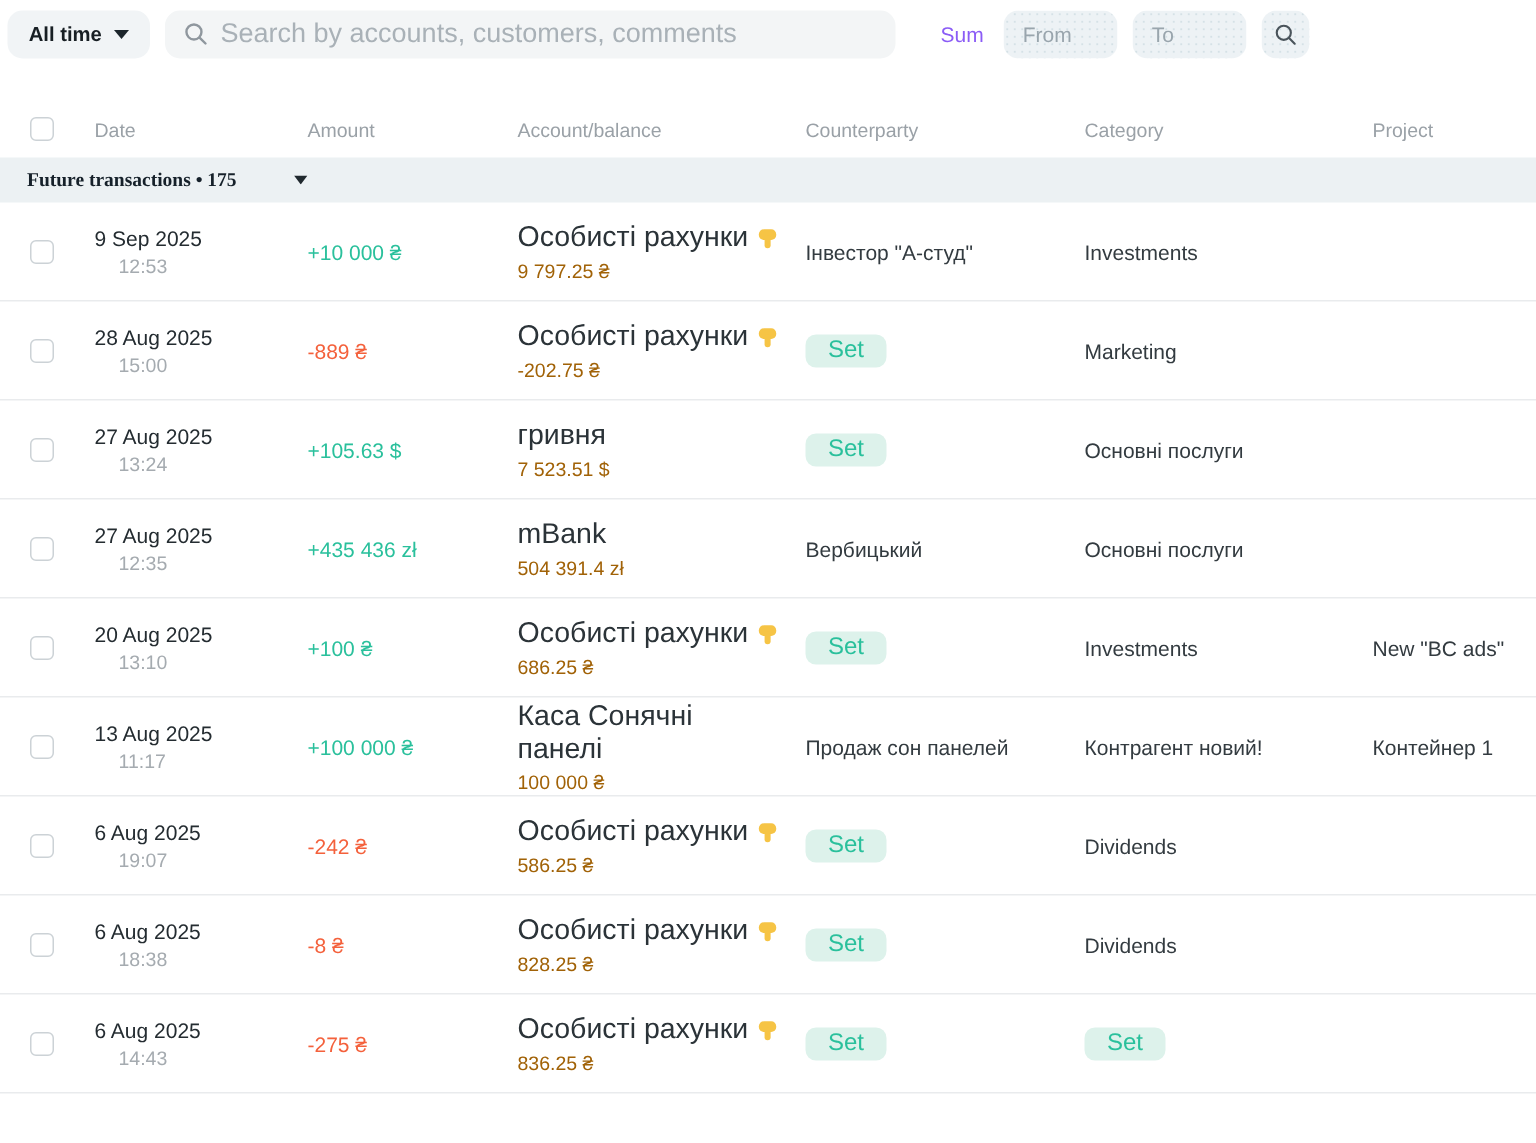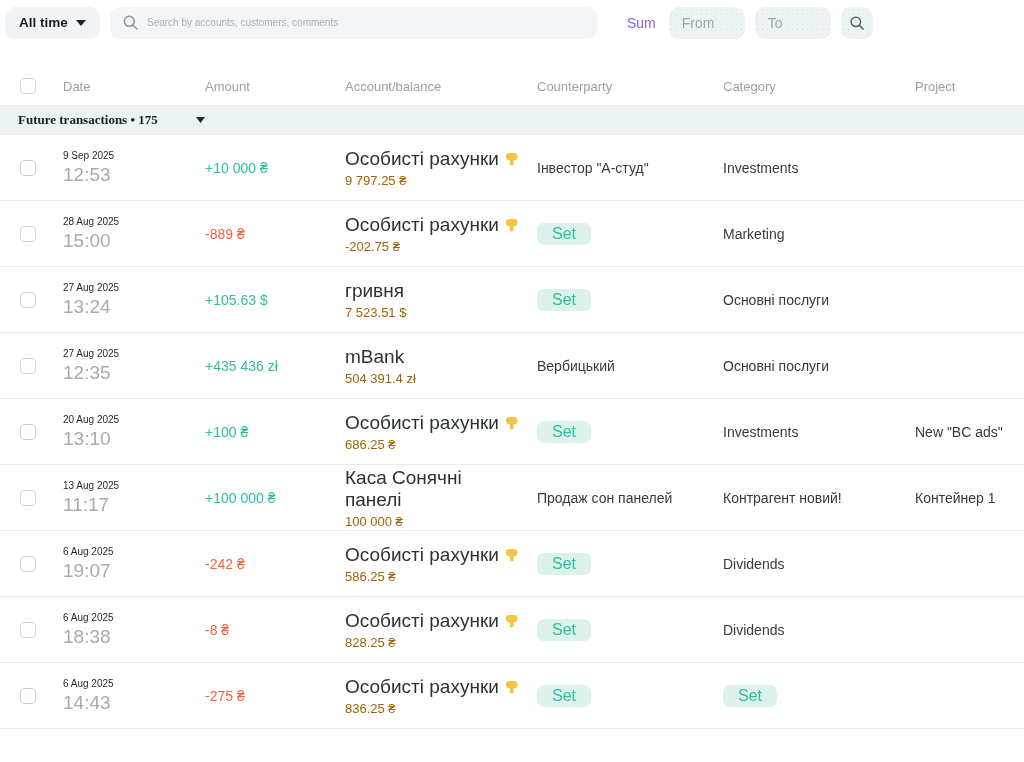--- a/index.html
+++ b/index.html
@@ -8,21 +8,21 @@
 
   
   .topbar { display:flex; align-items:center; padding:5px 0 0 5px; height:40px; }
   .period-btn { display:flex; align-items:center; justify-content:center; gap:8px;
     width:95px; height:32px; background:#f1f4f6; border:none; border-radius:10px;
     font-family:inherit; font-size:13.5px; font-weight:700; color:#181f24; cursor:pointer; margin-right:10px; }
   .search-box { position:relative; width:487px; height:32px; background:#f3f5f6;
     border-radius:10px; display:flex; align-items:center; margin-right:30px; }
   .search-box .mag { margin-left:12px; }
   .search-box input { flex:1; height:100%; border:none; background:transparent; outline:none;
-    font-family:inherit; font-size:10px; color:#0f766e; padding-left:8px; }
+    font-family:inherit; font-size:18px; color:#0f766e; padding-left:8px; }
   .search-box input::placeholder { color:#a9b1b7; }
   .sum-label { font-size:14px; color:#8b5cf6; margin-right:13px; }
   .range-input { width:76px; height:32px; border:none; border-radius:10px; outline:none;
     background-color:#edf2f5;
     background-image:radial-gradient(circle,#d5e1e6 0.8px,transparent 0.9px);
     background-size:5px 5px;
     font-family:inherit; font-size:14px; color:#33414a; padding-left:13px; margin-right:10px; }
   .range-input::placeholder { color:#99a5ad; }
   .sq-btn { width:32px; height:32px; border:none; border-radius:10px; cursor:pointer;
     background-color:#edf2f5;
@@ -42,22 +42,22 @@
   .col-head { font-size:13px; color:#9aa1a7; justify-content:center; }
 
   
   .section-bar { height:30px; background:#ecf1f3; display:flex; align-items:center;
     padding-left:18px; cursor:pointer;font-family:Liberation Serif, serif; }
   .section-label { font-size:13px; font-weight:700; color:#16212a; }
   .section-caret { margin-left:38px; display:flex; }
 
   
   .row { height:66px; border-bottom:1px solid #e9ebed; }
-  .date { font-size:10px; font-weight:500; color:#242c31; }
-  .time { font-size:19px; color:#a5abb0; margin-top:3px; }
+  .date { font-size:14px; font-weight:500; color:#242c31; }
+  .time { font-size:13px; color:#a5abb0; margin-top:3px;margin-left:16px; }
   .amount { font-size:14px; font-weight:500; }
   .amount.pos { color:#2ac09c; }
   .amount.neg { color:#f4613c; }
   .account-line { display:flex; align-items:center; gap:5px; font-size:19px; color:#2b3338; }
   .balance { font-size:13px; color:#a16207; margin-top:3px; }
   .cell-text { font-size:14px; color:#333b40; }
   .set-badge { width:54px; height:22px; background:#ddf2eb; border-radius:7px;
     color:#2ac09c; font-size:16px; font-weight:500; display:inline-flex;
     align-items:center; justify-content:center; cursor:pointer; }
   .hand-icon { flex:0 0 auto; }

